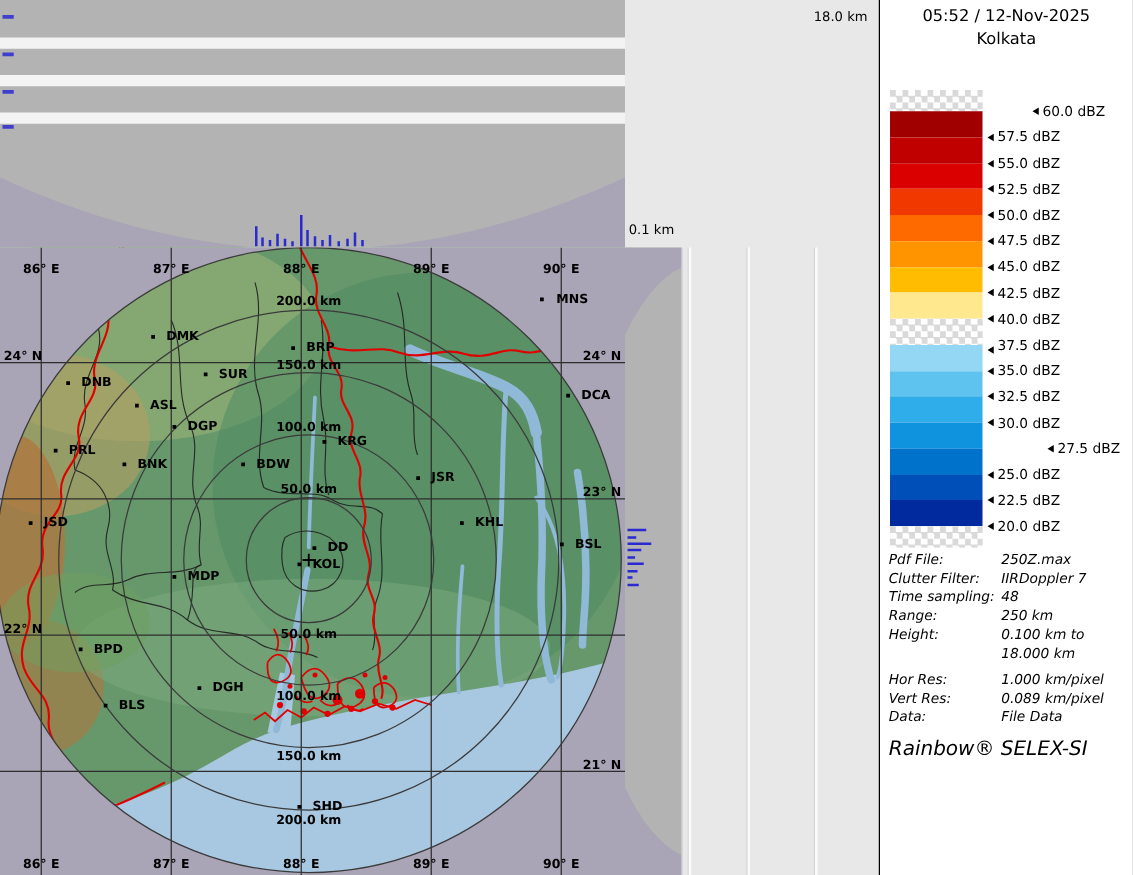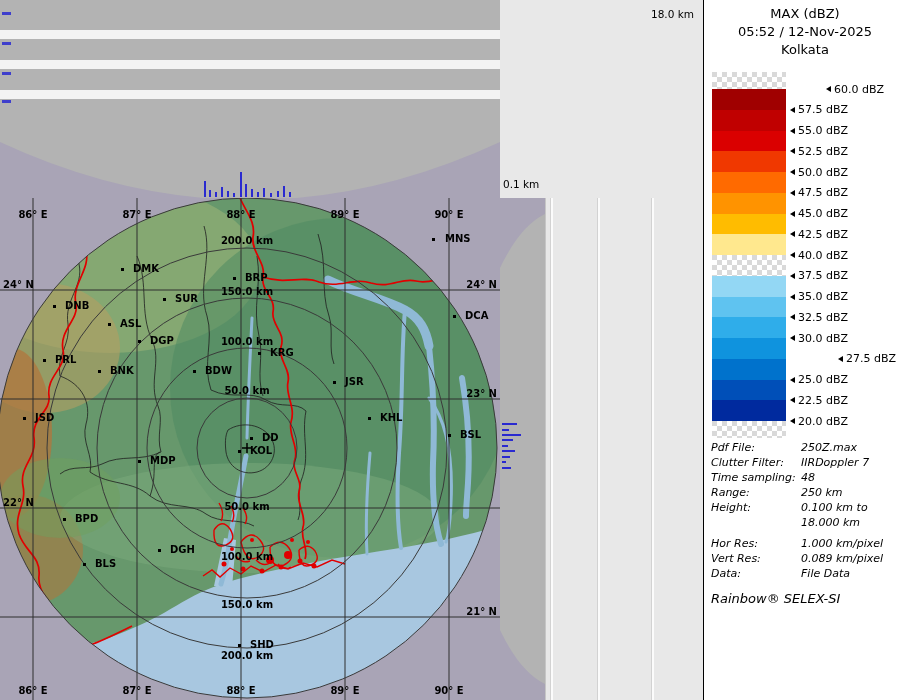--- a/index.html
+++ b/index.html
@@ -37,21 +37,21 @@
            background-size:10px 10px;}
   .scale-row{position:absolute;left:78px;height:14px;display:flex;align-items:center;gap:3px;
              font-size:11px;white-space:nowrap;}
   .tick-arrow{width:0;height:0;border-top:3px solid transparent;border-bottom:3px solid transparent;
               border-right:5px solid #000;}
   #info-block{position:absolute;left:7px;top:440px;width:194px;font-size:11px;line-height:15px;font-style:italic;}
   .info-row{display:flex;}
   .info-row.gap{margin-top:6px;}
   .info-key{width:90px;flex:0 0 90px;}
   .info-value{flex:1;white-space:nowrap;}
-  #brand{margin-top:10px;font-size:13px;}
+  #brand{margin-top:10px;font-size:16px;}
 
   #map-svg{position:absolute;left:0;top:198px;}
   svg text{user-select:none;}
 </style>
 </head>
 <body>
 
 <div id="app">
 
   <div id="right-bg" class="abs">
@@ -251,21 +251,20 @@
       <text x="95" y="369" text-anchor="start" font-size="10" font-weight="bold" font-family="DejaVu Sans, sans-serif" fill="#000">BLS</text>
       <rect x="238" y="446" width="3" height="3" fill="#000"></rect>
       <text x="250" y="450" text-anchor="start" font-size="10" font-weight="bold" font-family="DejaVu Sans, sans-serif" fill="#000">SHD</text>
     </svg>
 
   <div class="hlabel" style="left:503px;top:178px">0.1 km</div>
   <div class="hlabel" style="left:651px;top:8px">18.0 km</div>
 
   <div id="legend" class="abs">
     <div id="legend-title">
-      <div>MAX (dBZ)</div>
       <div>05:52 / 12-Nov-2025</div>
       <div>Kolkata</div>
     </div>
     <div id="color-scale">
         <div class="block checker" style="top: 0px; height: 17px;"></div>
         <div class="block" style="top: 17px; height: 20.75px; background: rgb(160, 0, 0);"></div>
         <div class="block" style="top: 37.75px; height: 20.75px; background: rgb(192, 0, 0);"></div>
         <div class="block" style="top: 58.5px; height: 20.75px; background: rgb(218, 0, 0);"></div>
         <div class="block" style="top: 79.25px; height: 20.75px; background: rgb(240, 56, 0);"></div>
         <div class="block" style="top: 100px; height: 20.75px; background: rgb(255, 106, 0);"></div>
@@ -310,21 +309,21 @@
           <span>45.0 dBZ</span>
         </div>
         <div class="scale-row" style="top: 155.25px;">
           <div class="tick-arrow"></div>
           <span>42.5 dBZ</span>
         </div>
         <div class="scale-row" style="top: 176px;">
           <div class="tick-arrow"></div>
           <span>40.0 dBZ</span>
         </div>
-        <div class="scale-row" style="top: 196.75px;">
+        <div class="scale-row" style="top: 196.75px; align-items: flex-end;">
           <div class="tick-arrow"></div>
           <span>37.5 dBZ</span>
         </div>
         <div class="scale-row" style="top: 217.5px;">
           <div class="tick-arrow"></div>
           <span>35.0 dBZ</span>
         </div>
         <div class="scale-row" style="top: 238.25px;">
           <div class="tick-arrow"></div>
           <span>32.5 dBZ</span>

